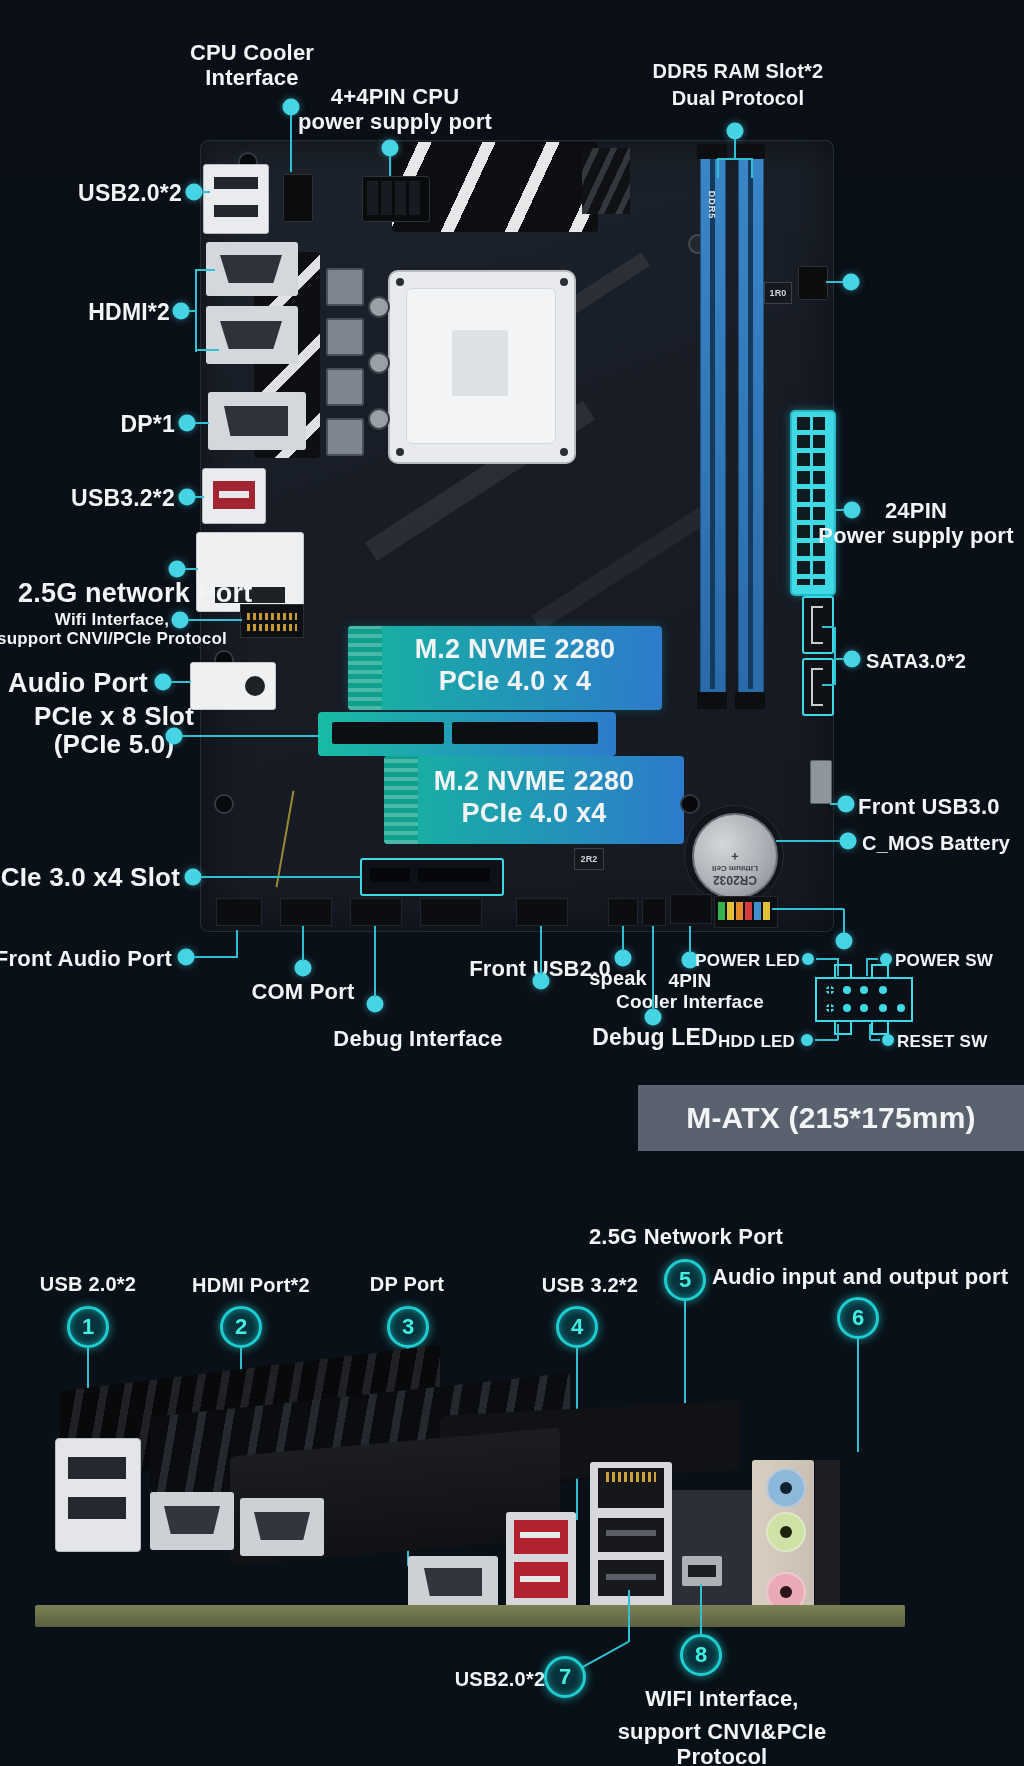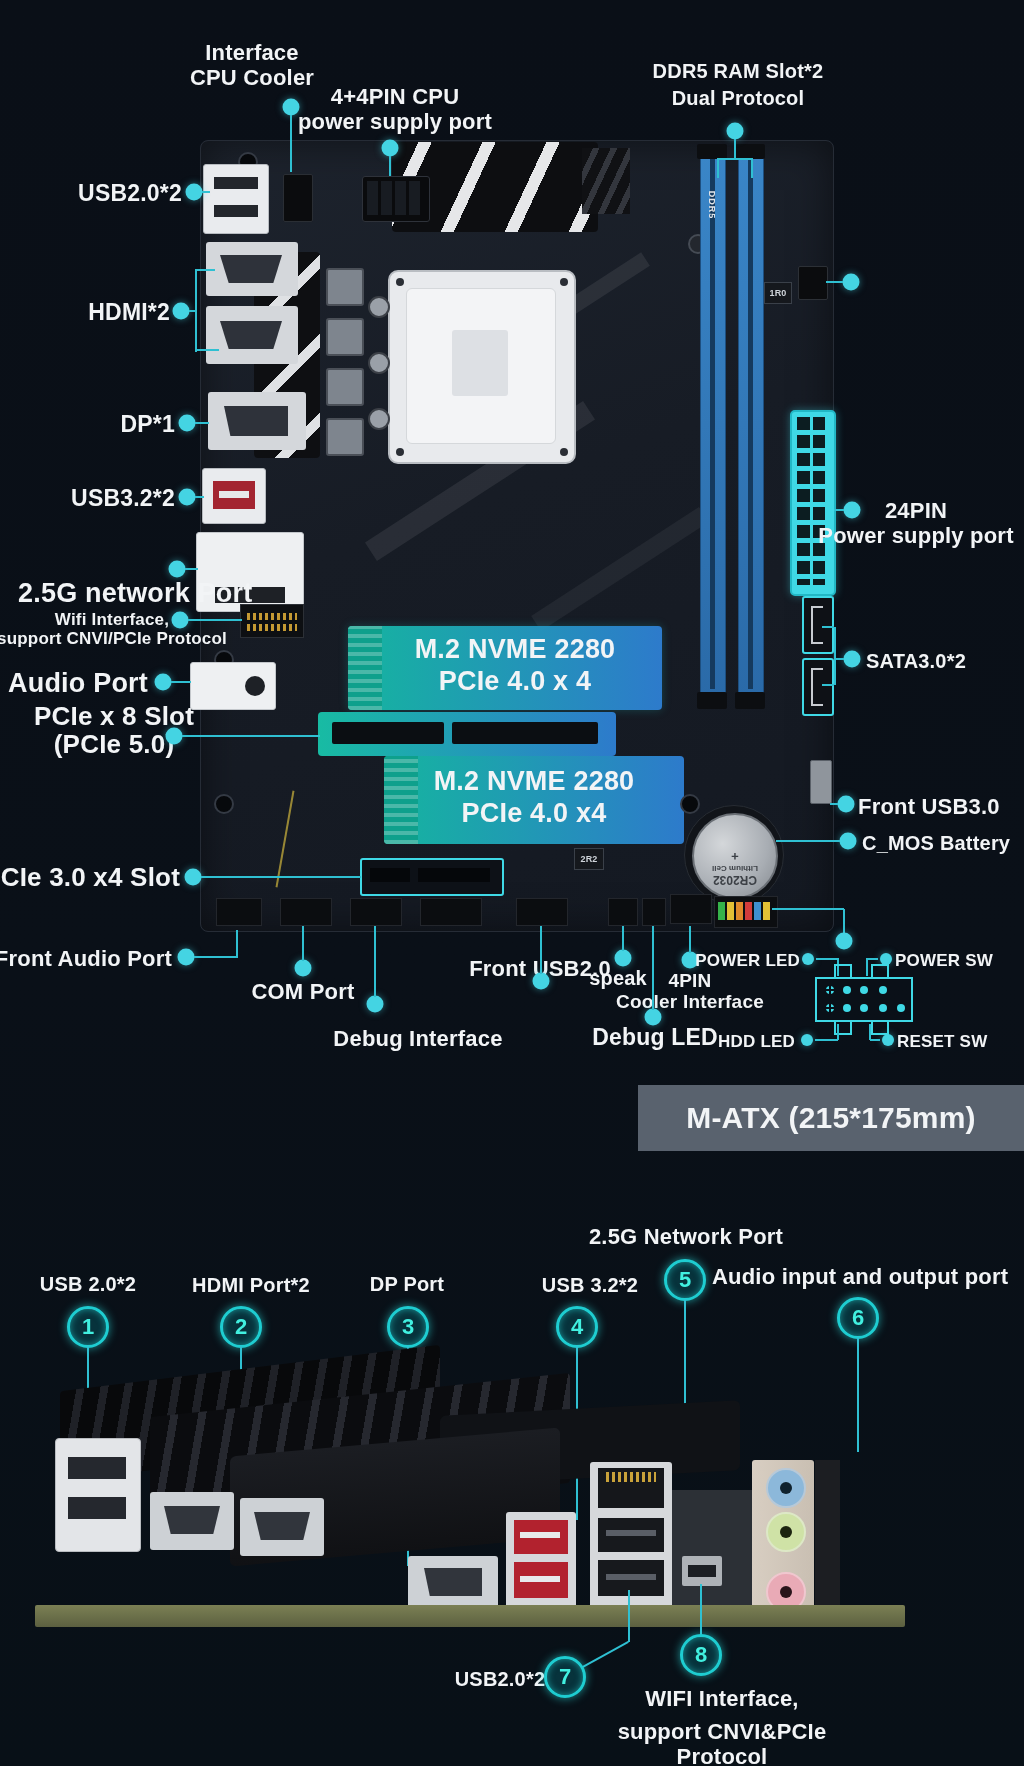--- a/index.html
+++ b/index.html
@@ -187,22 +187,22 @@
   </div>
   <div class="abs" style="left:240px;top:604px;width:62px;height:32px;background:#0d0f12;border:1px solid #2c3036;">
     <div class="abs" style="left:6px;top:8px;width:50px;height:7px;background:repeating-linear-gradient(90deg,#c59a33 0 3px,transparent 3px 6px);"></div>
     <div class="abs" style="left:6px;top:19px;width:50px;height:7px;background:repeating-linear-gradient(90deg,#c59a33 0 3px,transparent 3px 6px);"></div>
   </div>
   <div class="abs" style="left:190px;top:662px;width:84px;height:46px;background:#eef0f2;border:1px solid #c3c7cb;border-radius:3px;">
     <div class="abs" style="left:54px;top:13px;width:20px;height:20px;border-radius:50%;background:#1e2126;"></div>
   </div>
 
   <div class="cl fs22 ctr wrap" style="left:102px;top:40px;width:300px;">
-    <div>Interface</div>
-      <div>CPU Cooler</div>
+    <div>CPU Cooler</div>
+      <div>Interface</div>
   </div>
   <div class="dt" style="left:291px;top:107px;"></div>
   <div class="ln" style="left:290px;top:115px;width:2px;height:57px;"></div>
 
   <div class="cl fs22 ctr wrap" style="left:245px;top:84px;width:300px;">
     <div>4+4PIN CPU</div>
       <div>power supply port</div>
   </div>
   <div class="dt" style="left:390px;top:148px;"></div>
   <div class="ln" style="left:389px;top:156px;width:2px;height:20px;"></div>

